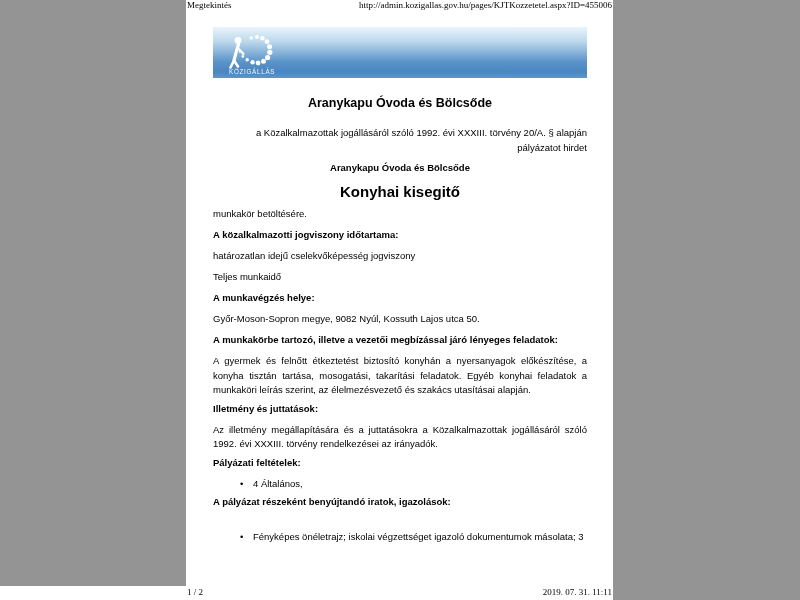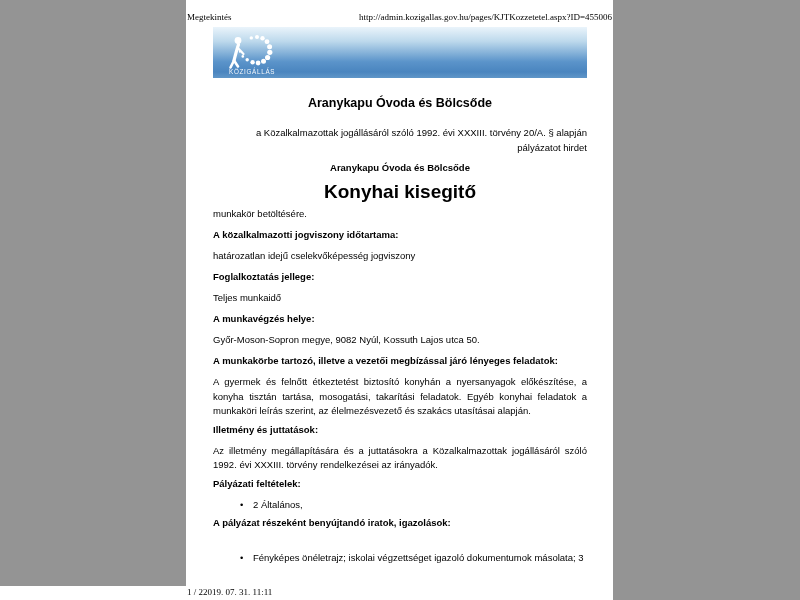--- a/index.html
+++ b/index.html
@@ -15,28 +15,28 @@
   .bg-right { position: absolute; left: 613px; top: 0; width: 187px; height: 600px; background: var(--background, #949494); }
 
   .paper {
     position: absolute; left: 186px; top: 0;
     width: 427px; height: 600px;
     background: var(--paper, #ffffff);
     overflow: hidden;
   }
 
   .print-header {
-    position: absolute; top: 12px; left: 1px; right: 1px;
+    position: absolute; top: 0; left: 1px; right: 1px;
     display: flex; justify-content: space-between;
     font: 9px/11px "Liberation Serif", serif;
     white-space: nowrap;
   }
   .print-footer {
     position: absolute; bottom: 2px; left: 1px; right: 1px;
-    display: flex; justify-content: flex-start;
+    display: flex; justify-content: space-between;
     font: 9px/11px "Liberation Serif", serif;
   }
 
   .banner {
     margin: 27px 26px 0 27px;
     height: 51px;
     position: relative;
     background: linear-gradient(180deg,
       var(--banner-top, #eaf4fb) 0%,
       #bdd9ec 28%,
@@ -47,21 +47,21 @@
   .logo { position: absolute; left: 9px; top: 3px; }
 
   .content {
     padding: 0 26px 0 27px;
     font-size: 9.5px;
     line-height: 14.5px;
   }
   .org-title { margin: 17px 0 0; font-weight: bold; font-size: 12.5px; line-height: 16px; text-align: center; }
   .intro     { margin: 15px 0 0; text-align: right; }
   .org2      { margin: 6px 0 0; font-weight: bold; text-align: center; }
-  .position  { margin: 7px 0 0; font-weight: bold; font-size: 19px; line-height: 18px; text-align: center; }
+  .position  { margin: 7px 0 0; font-weight: bold; font-size: 15px; line-height: 18px; text-align: center; }
   .suffix    { margin: 6px 0 7px; }
 
   .h { font-weight: bold; margin: 0 0 6.5px; }
   .t { margin: 0 0 6.5px; }
   .t.multi { text-align: justify; margin-bottom: 4px; }
 
   ul.bullets { list-style: none; margin: 0 0 4px; padding: 0 0 0 40px; }
   ul.bullets li { position: relative; text-align: justify; }
   ul.bullets li::before { content: "\2022"; position: absolute; left: -13px; }
   ul.bullets li.nw { white-space: nowrap; margin-top: 20px; }
@@ -118,35 +118,34 @@
   <div class="content">
     <div class="org-title">Aranykapu Óvoda és Bölcsőde</div>
     <div class="intro">a Közalkalmazottak jogállásáról szóló 1992. évi XXXIII. törvény 20/A. § alapján pályázatot hirdet</div>
     <div class="org2">Aranykapu Óvoda és Bölcsőde</div>
     <div class="position">Konyhai kisegitő</div>
     <div class="suffix">munkakör betöltésére.</div>
 
     <div class="h">A közalkalmazotti jogviszony időtartama:</div>
     <div class="t">határozatlan idejű cselekvőképesség jogviszony</div>
 
-    <div class="h">Foglalkoztatás jellege:</div>
     <div class="t">Teljes munkaidő</div>
 
     <div class="h">A munkavégzés helye:</div>
     <div class="t">Győr-Moson-Sopron megye, 9082 Nyúl, Kossuth Lajos utca 50.</div>
 
     <div class="h">A munkakörbe tartozó, illetve a vezetői megbízással járó lényeges feladatok:</div>
     <div class="t multi">A gyermek és felnőtt étkeztetést biztosító konyhán a nyersanyagok előkészítése, a konyha tisztán tartása, mosogatási, takarítási feladatok. Egyéb konyhai feladatok a munkaköri leírás szerint, az élelmezésvezető és szakács utasításai alapján.</div>
 
     <div class="h">Illetmény és juttatások:</div>
     <div class="t multi">Az illetmény megállapítására és a juttatásokra a Közalkalmazottak jogállásáról szóló 1992. évi XXXIII. törvény rendelkezései az irányadók.</div>
 
     <div class="h">Pályázati feltételek:</div>
     <ul class="bullets">
-      <li>2 Általános,</li>
+      <li>4 Általános,</li>
     </ul>
 
     <div class="h">A pályázat részeként benyújtandó iratok, igazolások:</div>
     <ul class="bullets">
       <li class="nw">Fényképes önéletrajz; iskolai végzettséget igazoló dokumentumok másolata; 3</li>
     </ul>
   </div>
 
   <div class="print-footer">
     <span>1 / 2</span>

